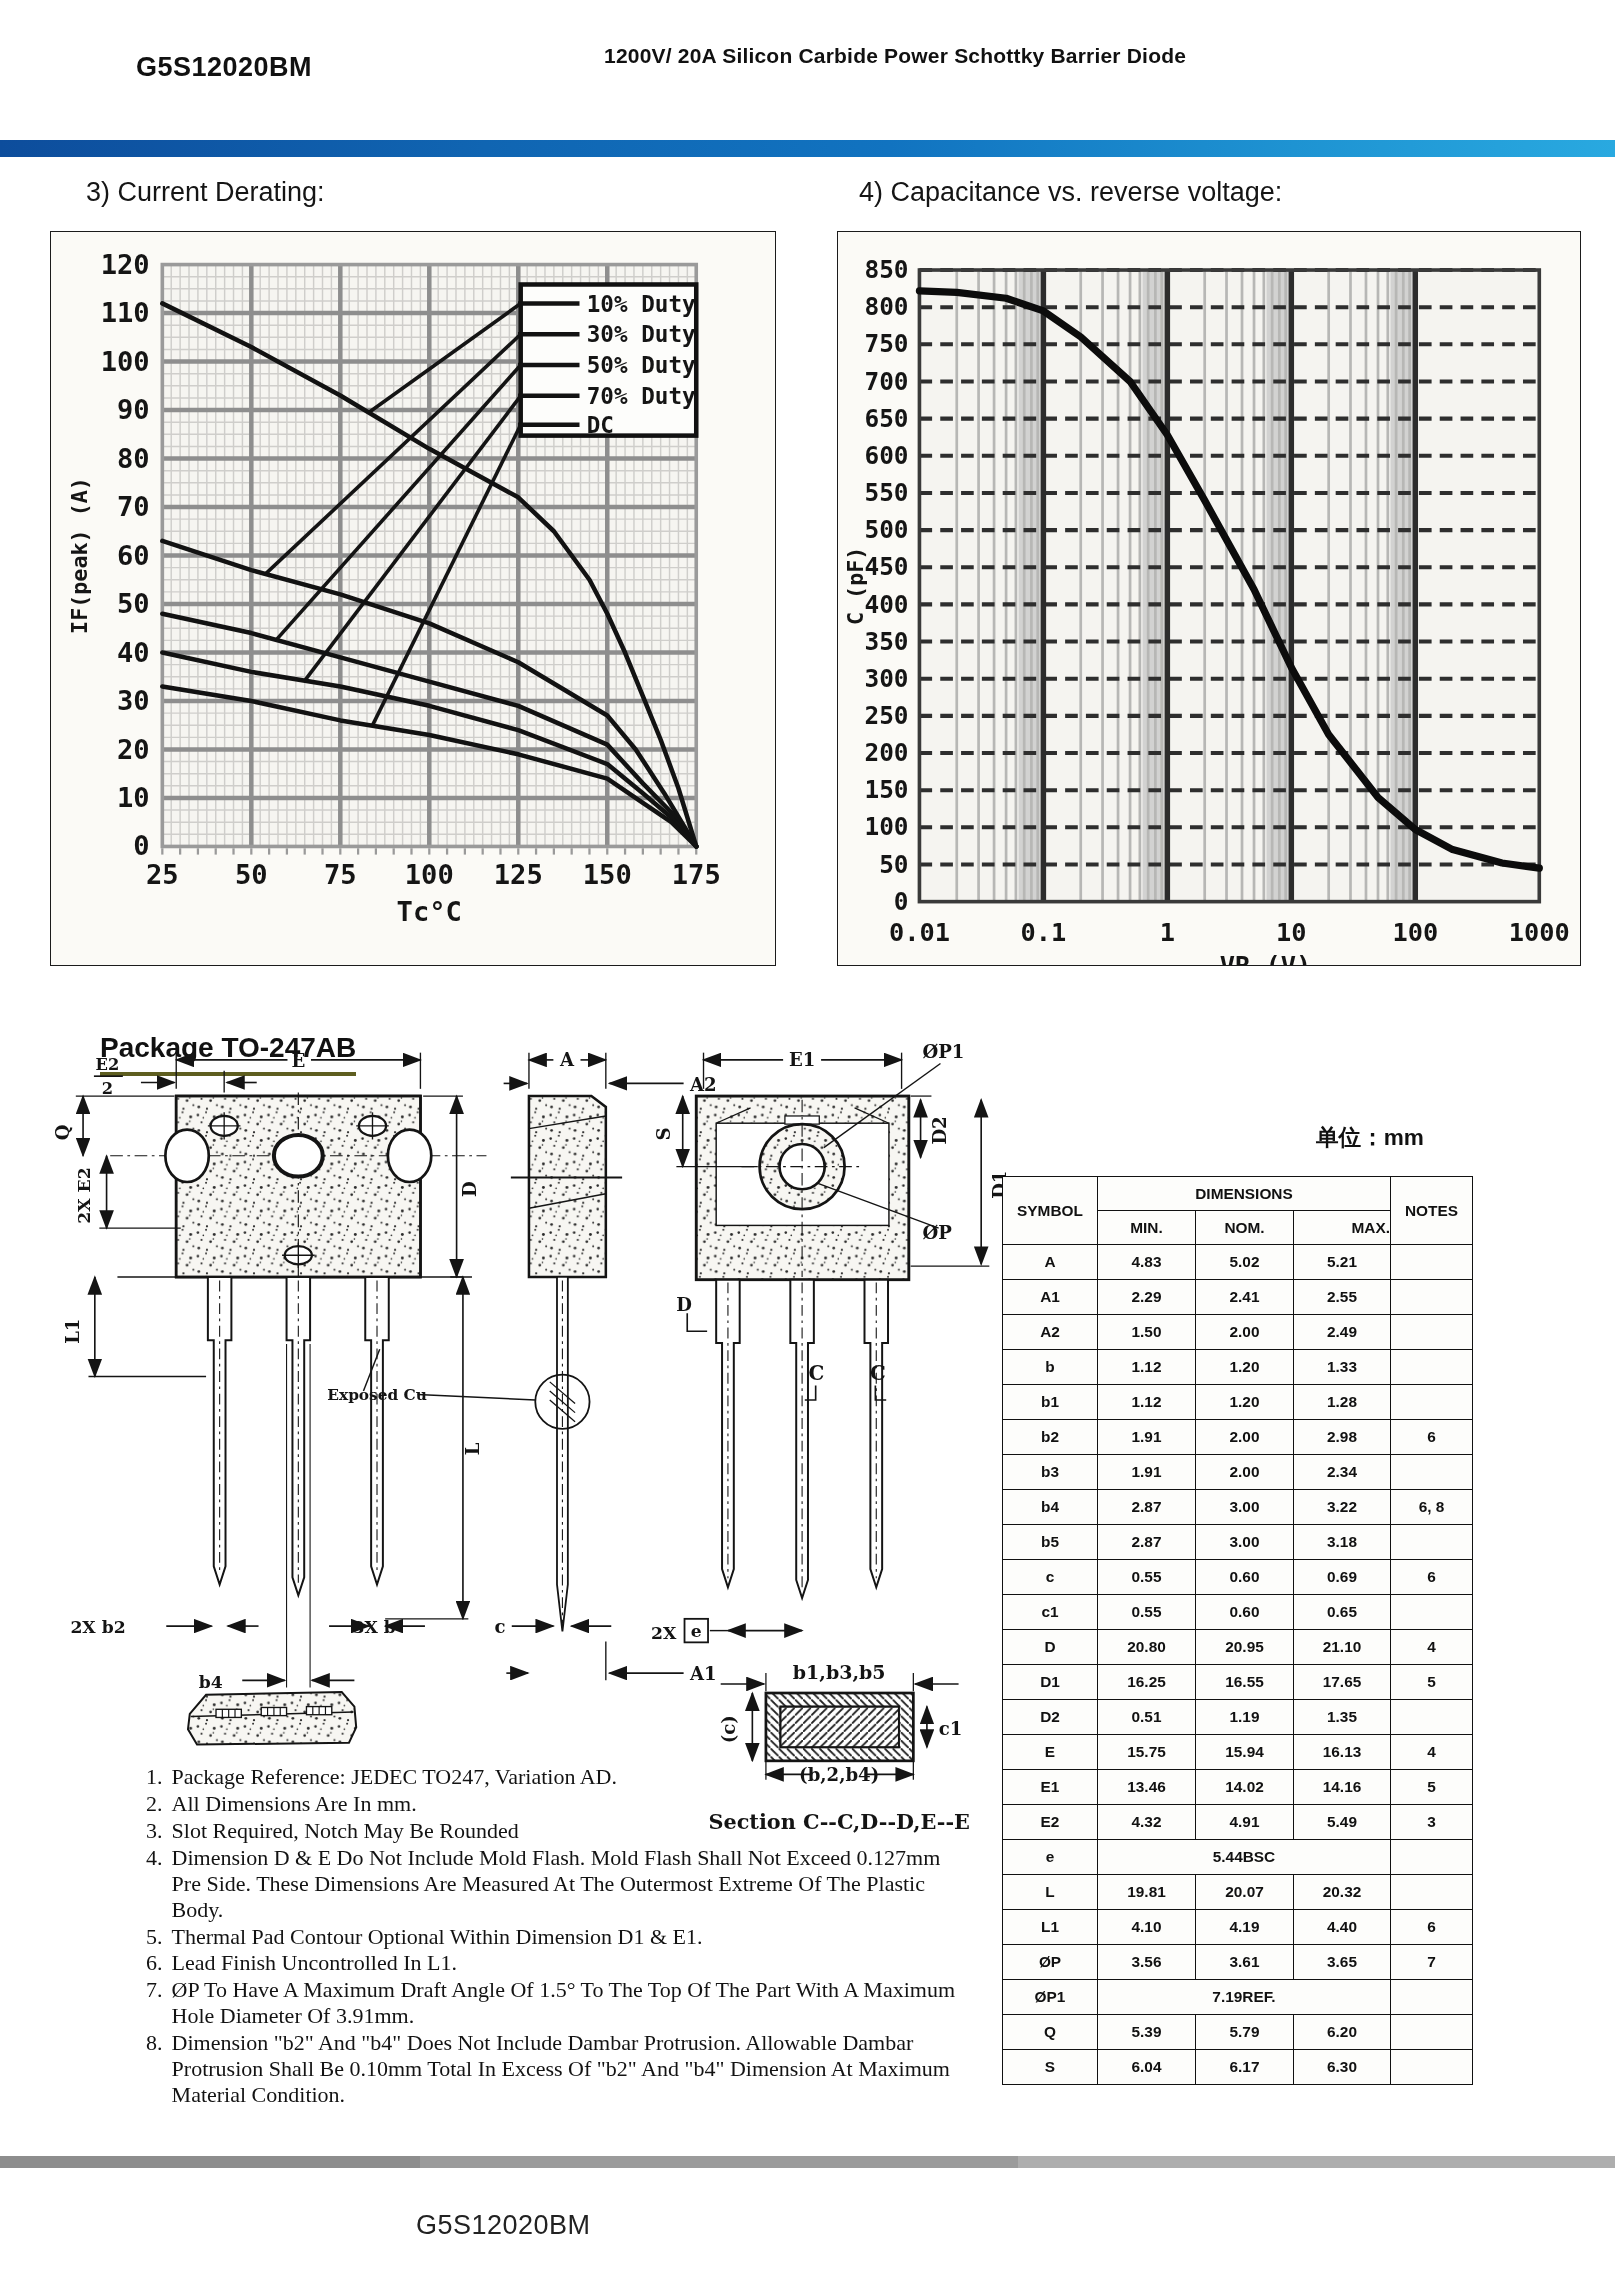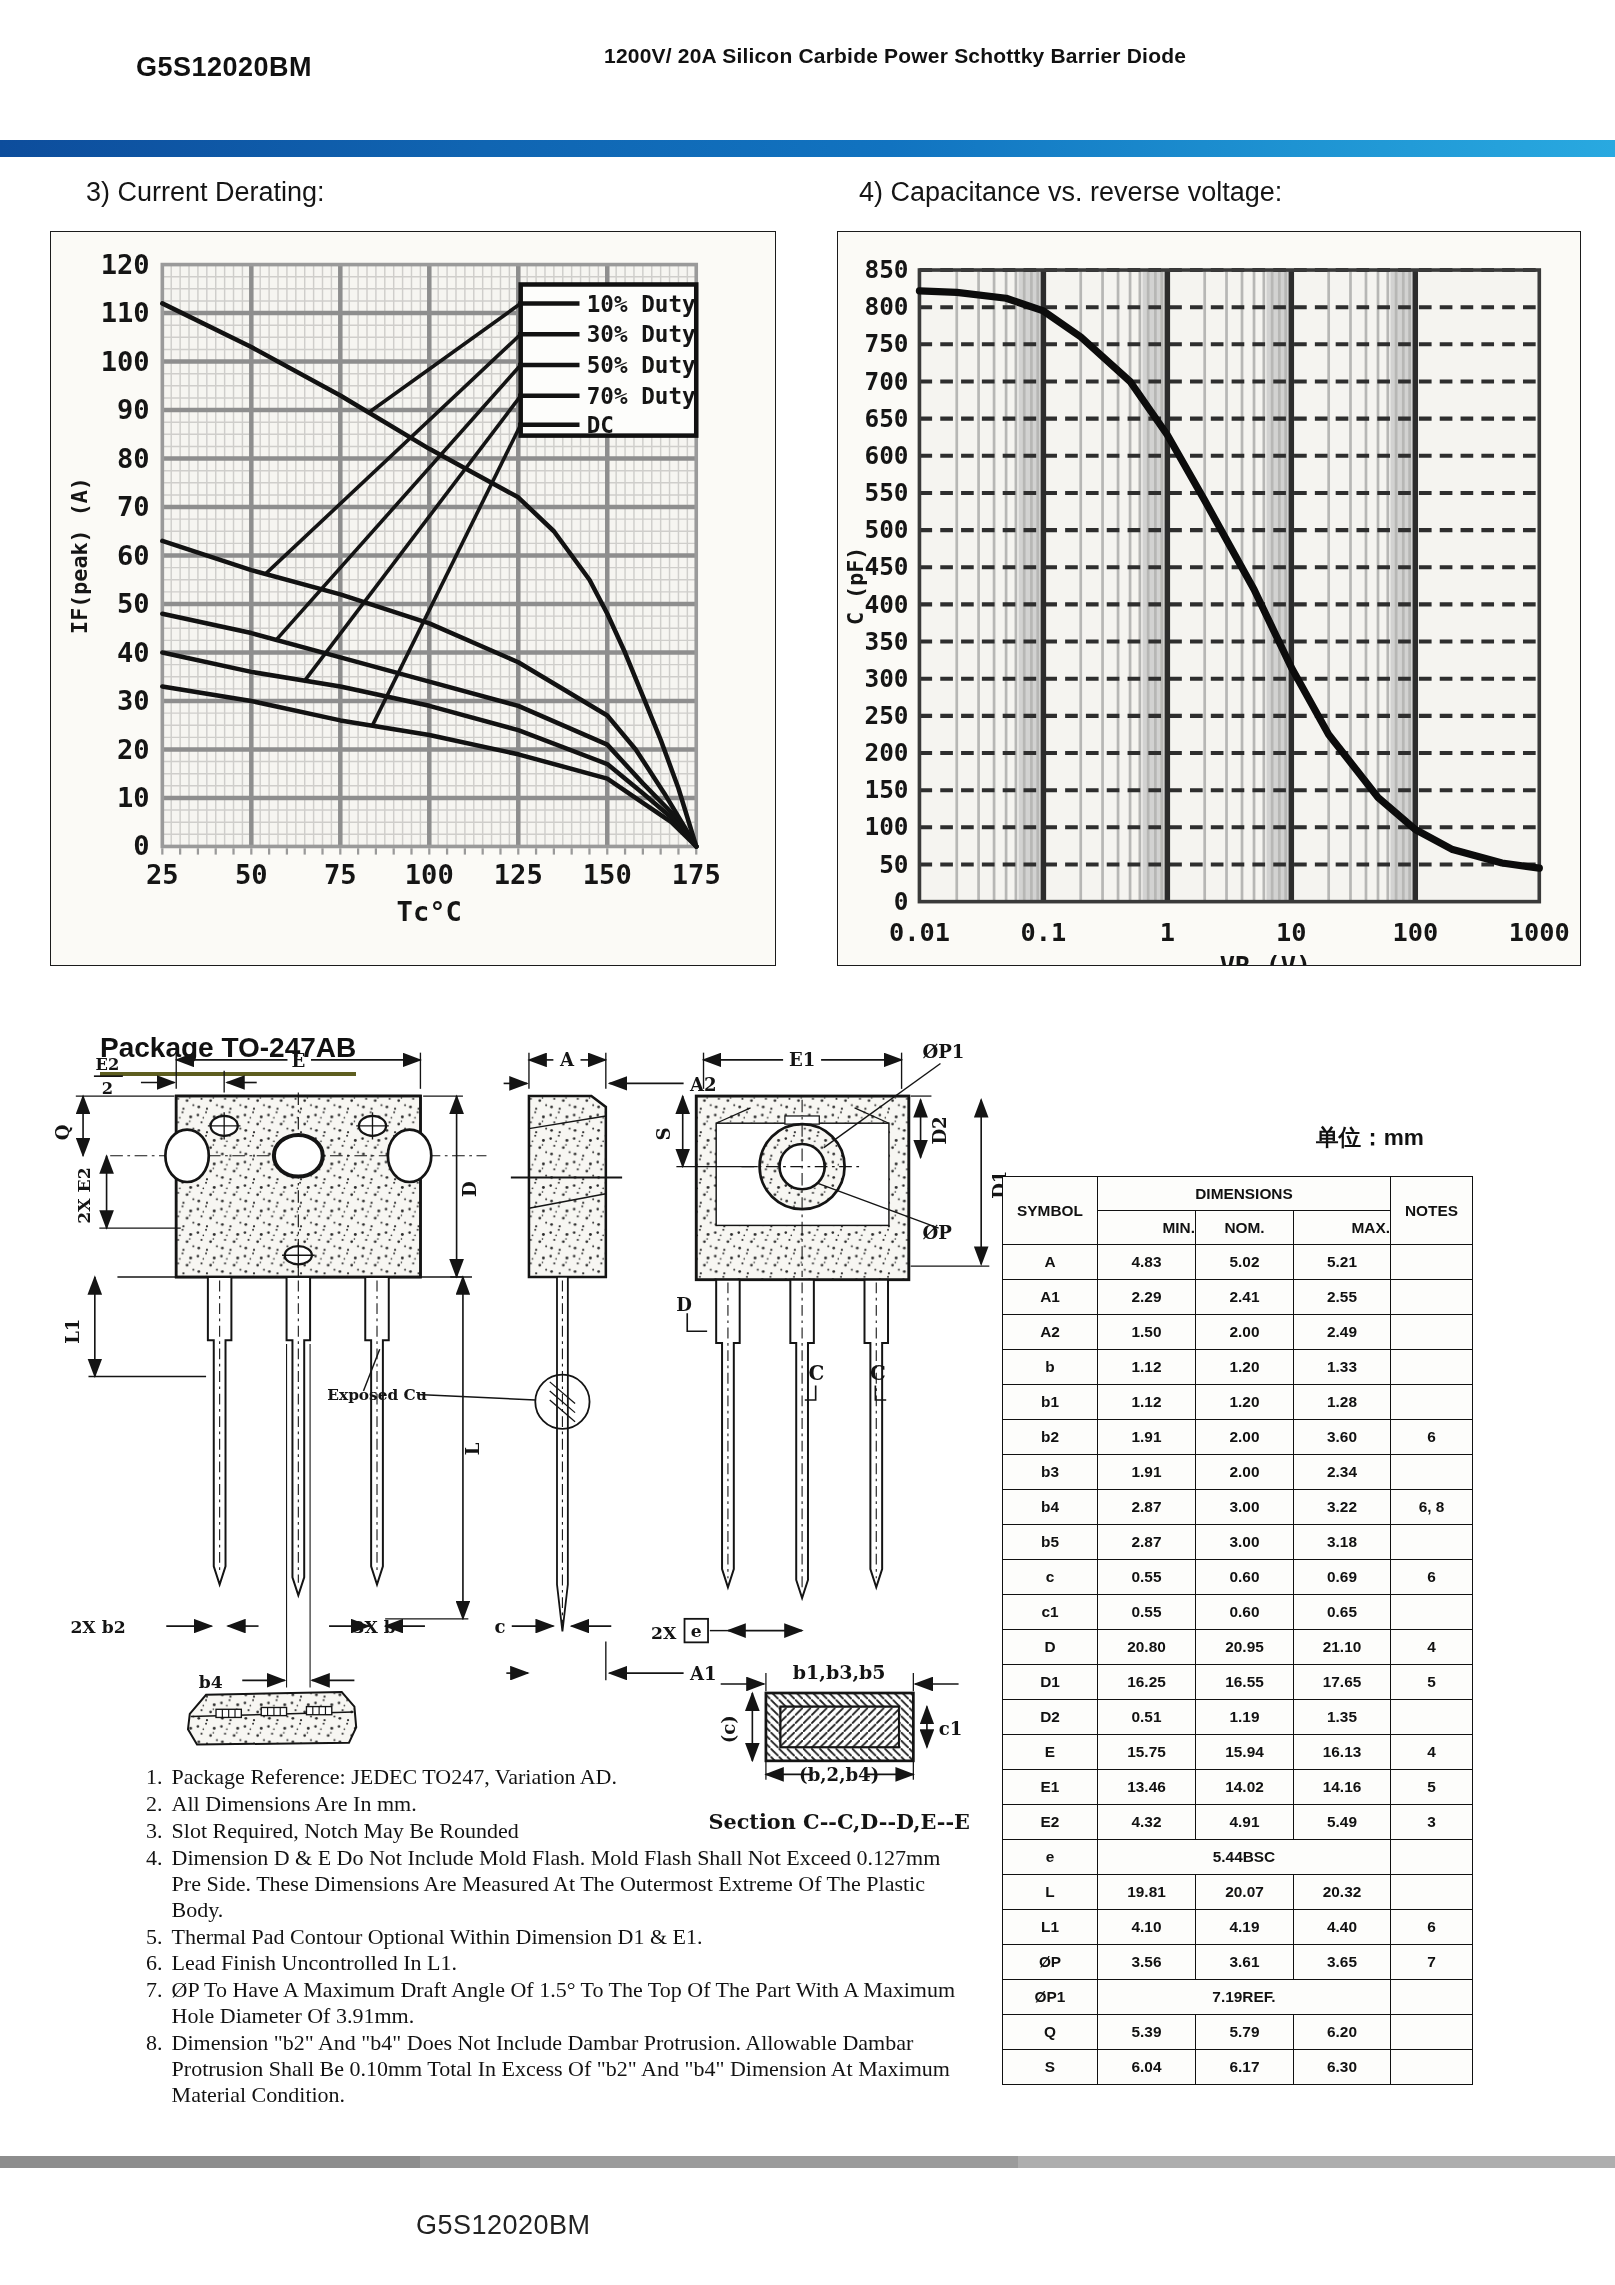--- a/index.html
+++ b/index.html
@@ -20,21 +20,21 @@
   #chart-capacitance{left:837px;top:231px;width:742px;height:733px;}
   
   #pkg-heading{left:100px;top:1000px;font-size:28px;font-weight:bold;
       border-bottom:4.5px solid #5e5e20;padding-bottom:8px;margin-top:32px;}
   #units-label{left:1316px;top:1122px;font-size:22.6px;font-weight:bold;}
   
   #dim-table{left:1002px;top:1176px;border-collapse:collapse;table-layout:fixed;}
   #dim-table th,#dim-table td{border:1.8px solid #111;font-size:15.4px;font-weight:bold;
       text-align:center;padding:0;height:34px;background:#fdfdfb;}
   #dim-table thead th{height:33px;}
-  #dim-table .c-sym{width:94px;margin-left:36px;} #dim-table .c-min{width:97px;text-align:right;}
+  #dim-table .c-sym{width:94px;margin-left:36px;} #dim-table .c-min{width:97px;}
   #dim-table .c-nom{width:97px;} #dim-table .c-max{width:96px;text-align:right;}
   #dim-table .c-not{width:81px;}
   
   #notes{left:128px;top:1764px;width:832px;font-family:"Liberation Serif",serif;
       font-size:22px;line-height:26px;color:#131313;}
   #notes-heading{margin:0 0 1.8px 0;}
   #notes ol{margin:0;padding-left:40px;}
   #notes li{margin:0 0 0.9px 0;padding-left:3.6px;}
   
   #footer-bar{left:0;top:2156px;width:1616px;height:11.8px;
@@ -611,21 +611,21 @@
         <td>b1</td>
         <td>1.12</td>
         <td>1.20</td>
         <td>1.28</td>
         <td></td>
       </tr>
       <tr>
         <td>b2</td>
         <td>1.91</td>
         <td>2.00</td>
-        <td>3.60</td>
+        <td>2.98</td>
         <td>6</td>
       </tr>
       <tr>
         <td>b3</td>
         <td>1.91</td>
         <td>2.00</td>
         <td>2.34</td>
         <td></td>
       </tr>
       <tr>

